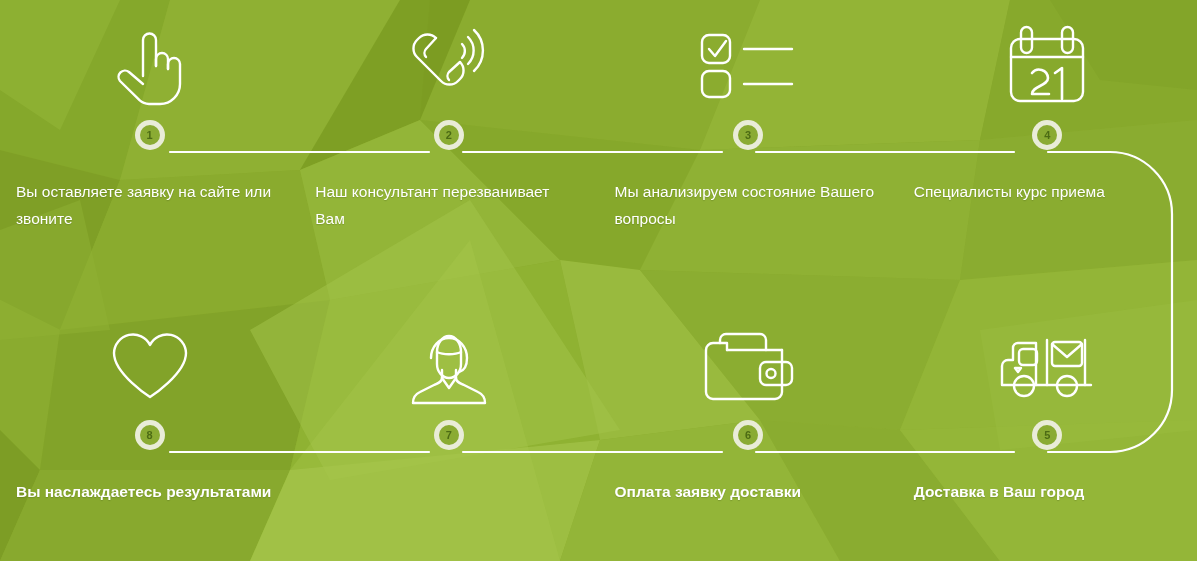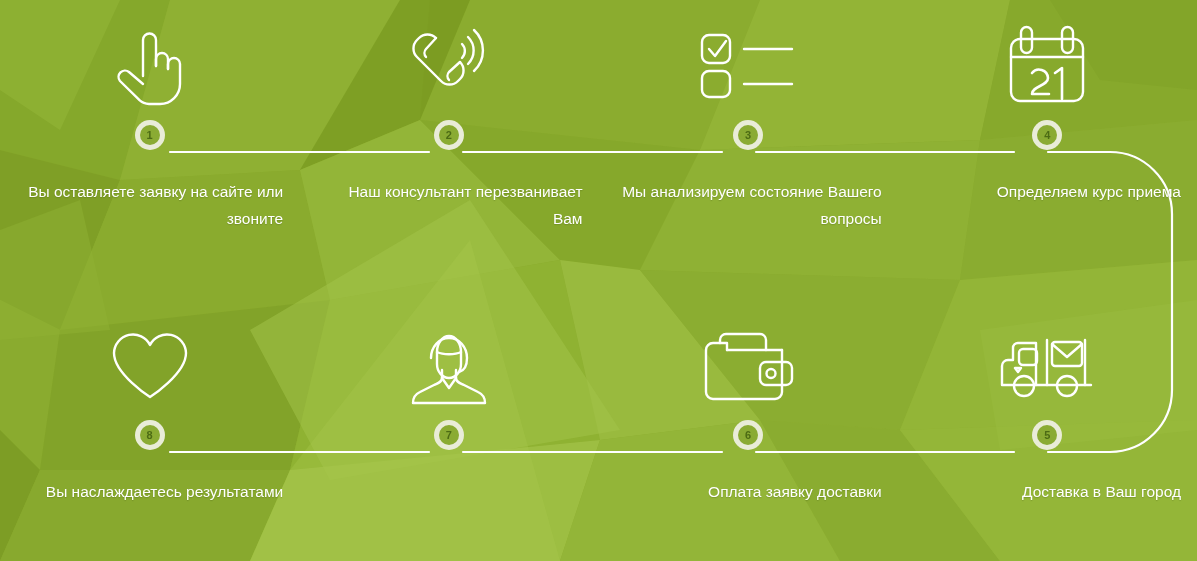--- a/index.html
+++ b/index.html
@@ -45,28 +45,28 @@
     background:#8aab33;
     display:flex; align-items:center; justify-content:center;
   }
   .marker .num {
     font-size:11px; font-weight:bold; color:#4c6b14;
     line-height:1; letter-spacing:0;
   }
 
   .caption {
     margin-top:22px;
-    text-align:right;
+    text-align:left;
     color:#ffffff;
     font-size:15.5px;
     line-height:27px;
     padding:0 16px;
     text-shadow:0 1px 1px rgba(60,80,20,0.25);
   }
-  .row.bottom .caption { margin-top:22px; }
+  .row.bottom .caption { margin-top:22px;font-weight:bold; }
 
   .stroke-icon {
     fill:none;
     stroke:#ffffff;
     stroke-width:2.4;
     stroke-linecap:round;
     stroke-linejoin:round;
   }
 </style>
 </head>
@@ -211,21 +211,21 @@
           </g>
         </svg>
       </div>
       <div class="marker-slot">
         <div class="marker">
           <div class="inner">
             <span class="num">4</span>
           </div>
         </div>
       </div>
-      <div class="caption">Определяем курс приема</div>
+      <div class="caption">Специалисты курс приема</div>
     </div>
 
   </div>
 
   <div class="row bottom">
 
     <div class="cell">
       <div class="icon-wrap">
         <svg width="82" height="74" viewBox="0 0 82 74">
           <g class="stroke-icon">

